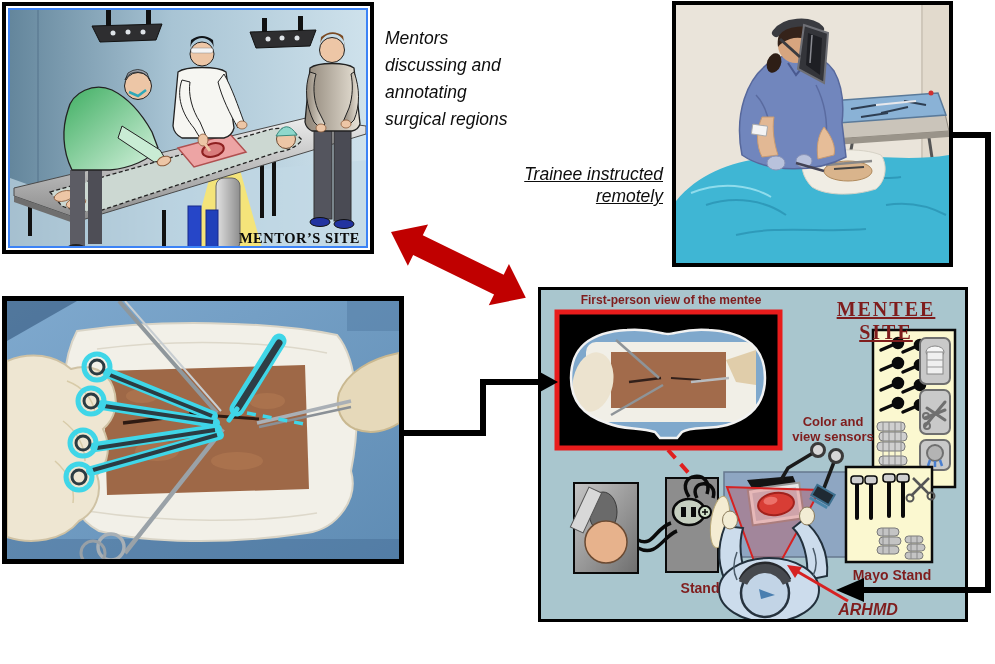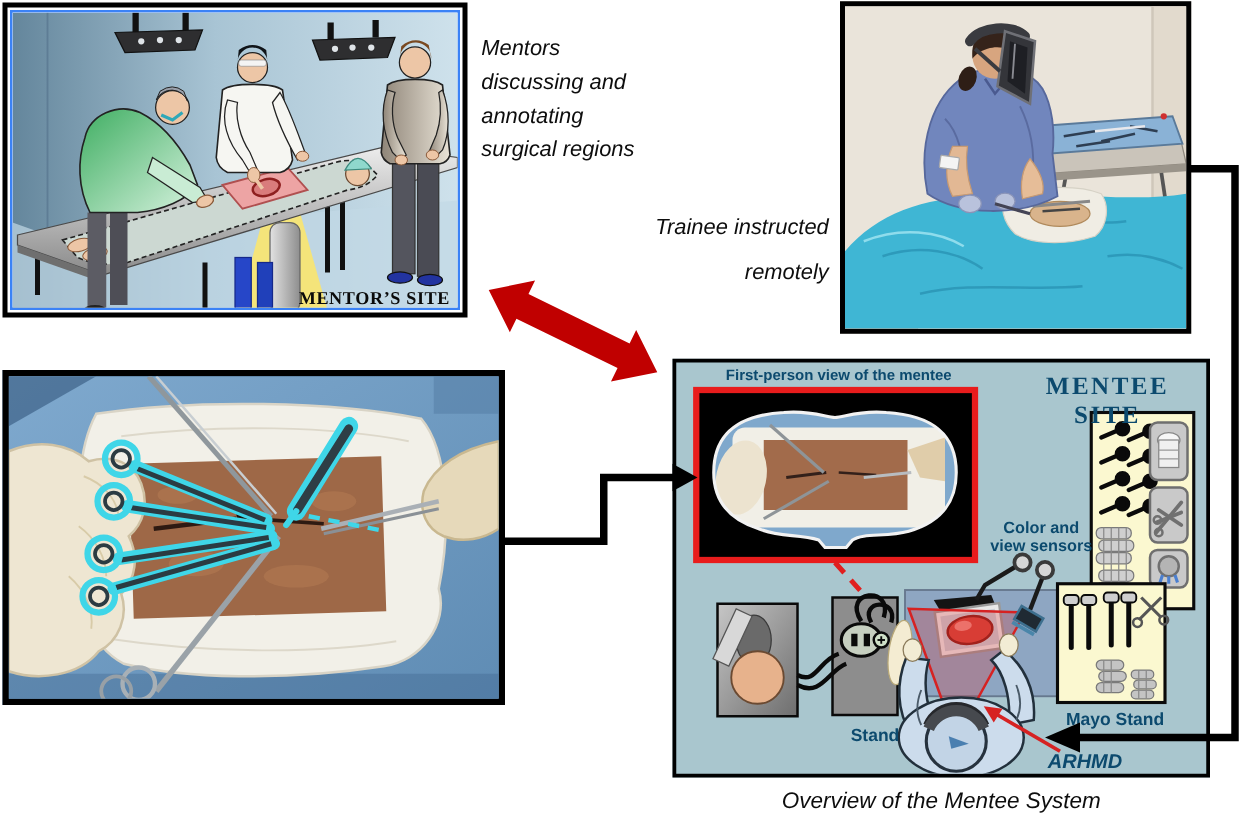--- a/index.html
+++ b/index.html
@@ -1,32 +1,32 @@
 <!DOCTYPE html>
 <html><head>
 <meta charset="utf-8">
 <style>
   html,body{margin:0;padding:0;background:#fff;}
   .canvas{position:relative;width:995px;height:664px;background:#fff;overflow:hidden;
           font-family:"Liberation Sans",sans-serif;color:#0a0a0a;}
   .panel{position:absolute;box-sizing:border-box;}
   .caption{position:absolute;font-style:italic;color:#0d0d0d;}
-  .lbl{position:absolute;font-weight:bold;color:#0c4a6e;text-align:center;line-height:1.15;}
+  .lbl{position:absolute;font-weight:bold;color:#7f1d1d;text-align:center;line-height:1.15;}
   .mentor-frame{left:2px;top:2px;width:372px;height:252px;border:4px solid #000;background:#fff;padding:2px;}
   .mentor-inner{width:100%;height:100%;border:2px solid #3b82f6;box-sizing:border-box;overflow:hidden;}
   .trainee-frame{left:672px;top:1px;width:281px;height:266px;border:4px solid #000;background:#e9e3da;overflow:hidden;}
   .annot-frame{left:2px;top:296px;width:402px;height:268px;border:5px solid #000;background:#6f9cc6;overflow:hidden;}
   .mentee-panel{left:538px;top:287px;width:430px;height:335px;border:3px solid #000;background:#a9c6ce;overflow:hidden;}
   .cap-mentor{left:385px;top:25px;width:145px;font-size:17.5px;line-height:27px;text-align:left;}
-  .cap-trainee{left:523px;top:163px;width:140px;font-size:17.5px;line-height:36px;text-align:right;}
+  .cap-trainee{left:523px;top:163px;width:140px;font-size:17.5px;line-height:22px;text-align:right;text-decoration:underline;}
   .cap-annot{left:2px;top:567px;width:402px;font-size:18px;text-align:center;}
   .cap-overview{left:538px;top:630px;width:430px;font-size:18px;text-align:center;}
   .fpv-lbl{left:30px;top:4px;width:200px;font-size:12px;}
   .site-title{left:266px;top:8px;width:158px;font-size:20px;font-family:"Liberation Serif",serif;
-              letter-spacing:2px;}
+              letter-spacing:2px;text-decoration:underline;}
   .sensors-lbl{left:246px;top:124px;width:92px;font-size:13px;line-height:15px;}
   .mayo-lbl{left:296px;top:277px;width:110px;font-size:14px;}
   .mentee-lbl{left:119px;top:290px;width:80px;font-size:14px;}
   .arhmd-lbl{left:287px;top:311px;width:80px;font-size:16px;font-style:italic;}
   svg{display:block;}
   .overlay{position:absolute;left:0;top:0;z-index:10;pointer-events:none;}
 </style>
 </head>
 <body>
 
@@ -483,21 +483,20 @@
     </svg>
 
     <div class="lbl fpv-lbl">First-person view of the mentee</div>
     <div class="lbl site-title">MENTEE SITE</div>
     <div class="lbl sensors-lbl">Color and view sensors</div>
     <div class="lbl mayo-lbl">Mayo Stand</div>
     <div class="lbl mentee-lbl">Stand</div>
     <div class="lbl arhmd-lbl">ARHMD</div>
   </div>
 
-  <div class="caption cap-overview">Overview of the Mentee System</div>
 
   <svg class="overlay" width="995" height="664" viewBox="0 0 995 664">
 
     <g transform="translate(391,232) rotate(26)">
       <polygon points="0,0 30,-23 30,-11 120,-11 120,-23 150,0 120,23 120,11 30,11 30,23" fill="#c00000"></polygon>
     </g>
 
     <g>
       <polyline points="950,135 988,135 988,590 862,590" fill="none" stroke="#000" stroke-width="6"></polyline>
       <polygon points="836,590 864,578 864,602" fill="#000"></polygon>

